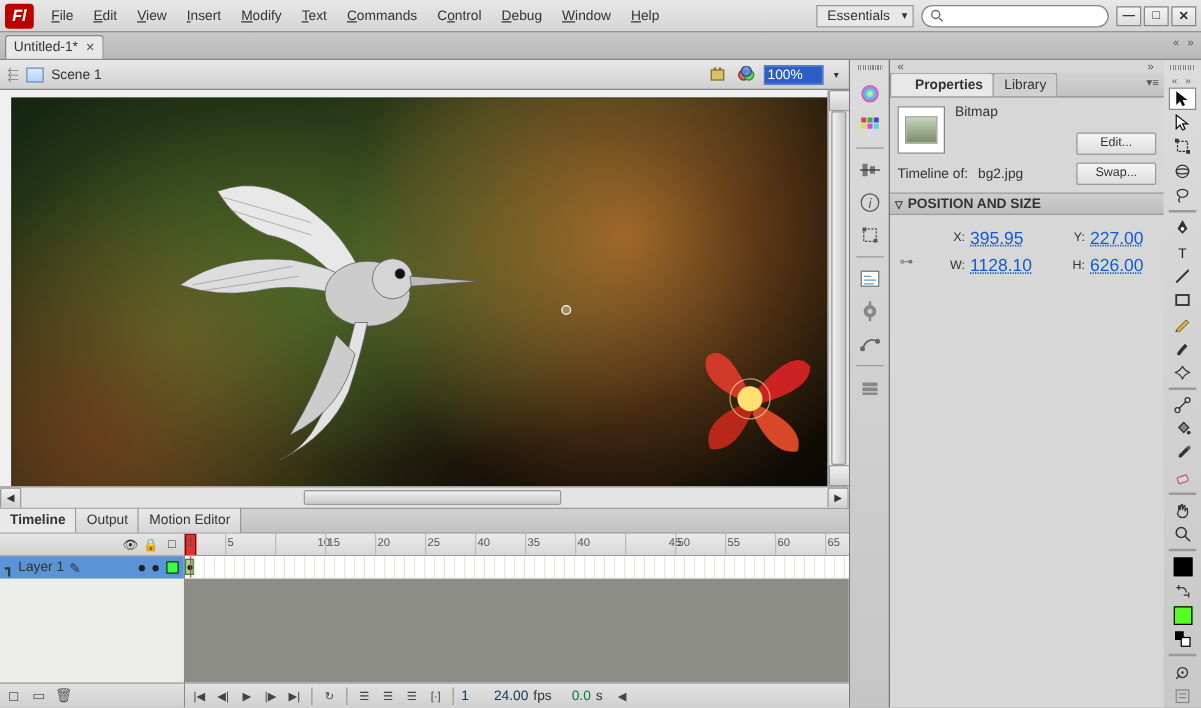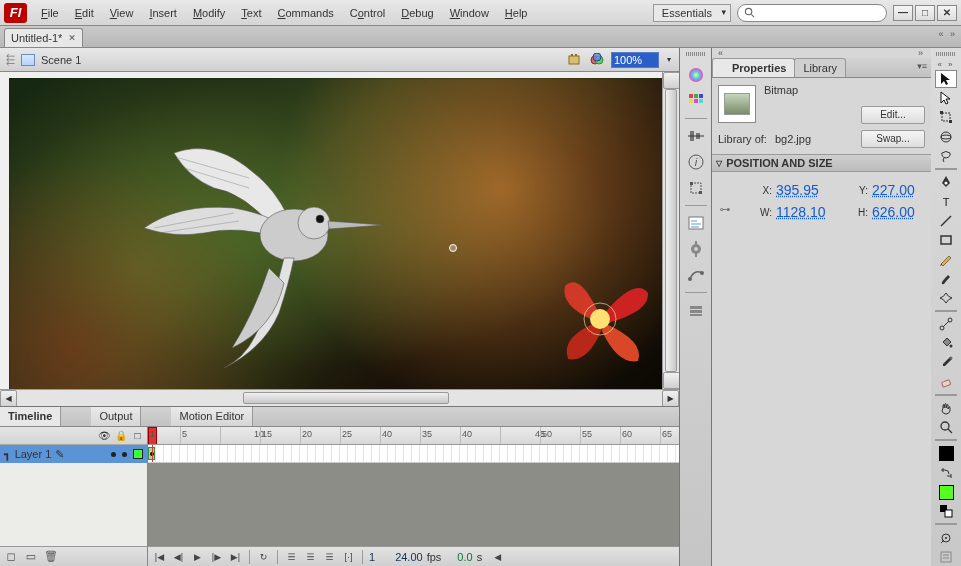--- a/index.html
+++ b/index.html
@@ -66,21 +66,21 @@
 .hscroll .btn { width:17px; background:linear-gradient(#f0f0f0,#d0d0d0); border:1px solid #999; display:flex; align-items:center; justify-content:center; font-size:8px; }
 .hscroll .track { flex:1; position:relative; }
 .hscroll .thumb { position:absolute; left:35%; width:32%; top:2px; bottom:2px; background:linear-gradient(#f0f0f0,#c8c8c8); border:1px solid #999; border-radius:2px; }
 .vscroll { position:absolute; top:0; right:0; bottom:17px; width:17px; background:#e4e4e4; border-left:1px solid #999; display:flex; flex-direction:column; }
 .vscroll .btn { height:17px; background:linear-gradient(#f0f0f0,#d0d0d0); border:1px solid #999; display:flex; align-items:center; justify-content:center; font-size:8px; }
 .vscroll .track { flex:1; position:relative; }
 .vscroll .thumb { position:absolute; top:0; height:100%; left:2px; right:2px; background:linear-gradient(90deg,#f0f0f0,#c8c8c8); border:1px solid #999; border-radius:2px; }
 
 
 .timeline { height:160px; border-top:1px solid #777; background:#d7d7d7; display:flex; flex-direction:column; }
-.tl-tabs { height:20px; background:linear-gradient(#d2d2d2,#c2c2c2); display:flex; border-bottom:1px solid #888;gap:30px; }
+.tl-tabs { height:20px; background:linear-gradient(#d2d2d2,#c2c2c2); display:flex; border-bottom:1px solid #888; }
 .tl-tab { padding:3px 8px; border-right:1px solid #999; background:linear-gradient(#eaeaea,#d6d6d6); }
 .tl-tab.active { background:#e8e8e8; font-weight:bold; }
 .tl-body { flex:1; display:flex; }
 .layers { width:148px; border-right:1px solid #888; display:flex; flex-direction:column; background:#e8e8e8; }
 .layers-head { height:18px; display:flex; align-items:center; justify-content:flex-end; gap:6px; padding:0 4px; border-bottom:1px solid #aaa; background:linear-gradient(#e4e4e4,#d4d4d4); }
 .layers-head .h-ic { width:11px; height:11px; font-size:10px; text-align:center; }
 .layer-row { height:18px; display:flex; align-items:center; gap:4px; padding:0 4px; background:#5a93d6; color:#fff; }
 .layer-row .dots { display:flex; gap:6px; margin-left:auto; margin-right:2px; }
 .layer-row .dot { width:5px; height:5px; background:#222; border-radius:50%; }
 .layer-row .sq { width:10px; height:10px; border:1px solid #222; }
@@ -427,21 +427,21 @@
             <div class="inner"></div>
           </div>
         <div style="flex:1">
           <div style="margin-bottom:10px">Bitmap</div>
           <div style="display:flex;justify-content:flex-end">
               <div class="btn">Edit...</div>
             </div>
         </div>
       </div>
       <div class="prop-row">
-        <span>Library of:</span>
+        <span>Timeline of:</span>
         <span>bg2.jpg</span>
         <div style="flex:1"></div>
         <div class="btn">Swap...</div>
       </div>
       <div class="section-hd">
           <span class="tw">▽</span>
           <span>POSITION AND SIZE</span>
         </div>
       <div style="display:flex;align-items:flex-start;gap:4px">
         <div style="display:flex;flex-direction:column;gap:10px;padding-top:24px">

